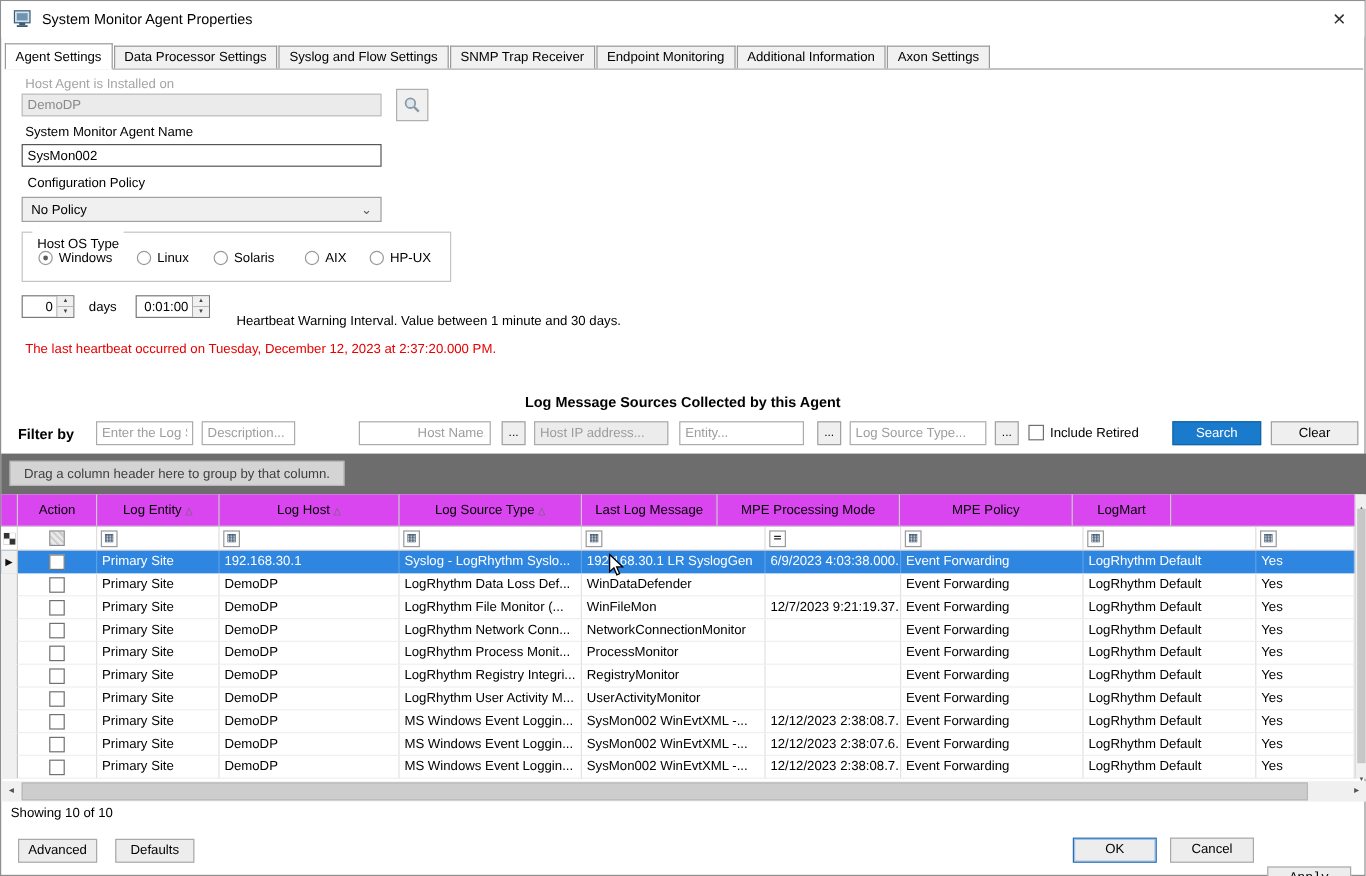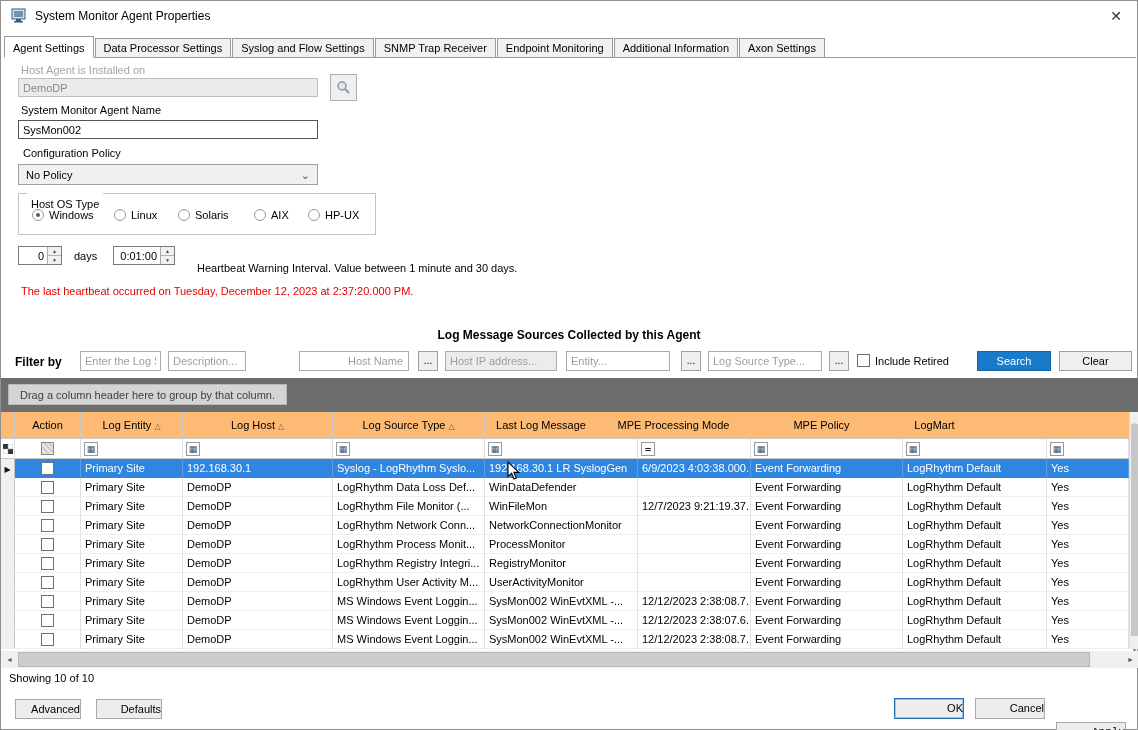--- a/index.html
+++ b/index.html
@@ -62,21 +62,21 @@
   .w-action{width:66px;flex:none;}
   .w-entity{width:102px;flex:none;}
   .w-host{width:150px;flex:none;}
   .w-type{width:152px;flex:none;}
   .w-name{width:153px;flex:none;}
   .w-last{width:113px;flex:none;}
   .w-mode{width:152px;flex:none;}
   .w-policy{width:144px;flex:none;}
   .w-logmart{width:82px;flex:none;}
 
-  .gh{position:absolute;top:411px;left:0;width:1128px;height:27px;display:flex;background:#fdba74;border-bottom:1px solid #c9c9c9;}
+  .gh{position:absolute;top:411px;left:0;width:1128px;height:27px;display:flex;background:#d946ef;border-bottom:1px solid #c9c9c9;}
   .gh .hc{border-right:1px solid #c9c9c9;display:flex;align-items:center;justify-content:center;font-size:11px;gap:3px;overflow:hidden;white-space:nowrap;}
   .sort::after{content:"△";font-size:8px;color:#666;}
 
   .gf{position:absolute;top:438px;left:0;width:1128px;height:20px;display:flex;background:#fff;border-bottom:1px solid #c9c9c9;}
   .gf .fc{border-right:1px solid #dedede;display:flex;align-items:center;padding-left:3px;}
   .gf .fc.center{justify-content:center;padding-left:0;}
   .icon-box{width:14px;height:14px;border:1px solid #9a9a9a;background:#fdfdfd;display:flex;align-items:center;justify-content:center;font-size:9px;color:#35506a;font-family:"DejaVu Sans",sans-serif;}
   .icon-box.grid::before{content:"▦";}
   .icon-box.eq::before{content:"=";font-weight:bold;color:#222;}
   .cb-ind{width:13px;height:13px;border:1px solid #8a8a8a;background:repeating-linear-gradient(45deg,#cfcfcf 0 2px,#e9e9e9 2px 4px);}
@@ -101,21 +101,21 @@
   .hscroll{position:absolute;left:0;top:650px;width:1138px;height:17px;background:#f0f0f0;display:flex;align-items:center;}
   .hs-btn{width:17px;height:17px;flex:none;display:flex;align-items:center;justify-content:center;color:#555;}
   .hs-btn.left::before{content:"◄";font-size:7px;}
   .hs-btn.right::before{content:"►";font-size:7px;}
   .hs-thumb{width:1072px;height:15px;background:#cdcdcd;border:1px solid #b8b8b8;flex:none;}
   .hs-track{flex:1;}
 
   .status{position:absolute;left:8px;top:671px;font-size:11px;}
 
   
-  .btn{position:absolute;height:20px;background:#ededed;border:1px solid #a9a9a9;font-size:11px;text-align:right;line-height:18px;color:#000;}
+  .btn{position:absolute;height:20px;background:#ededed;border:1px solid #a9a9a9;font-size:11px;text-align:center;line-height:18px;color:#000;}
   .btn.ok{border:1px solid #2a6db5;box-shadow:inset 0 0 0 1px #9cc3ea;}
   .cursor{position:absolute;left:506px;top:460px;z-index:50;pointer-events:none;}
 </style>
 </head>
 <body>
 
 <div class="dialog">
 
   <div class="titlebar">
     <svg width="16" height="16">

